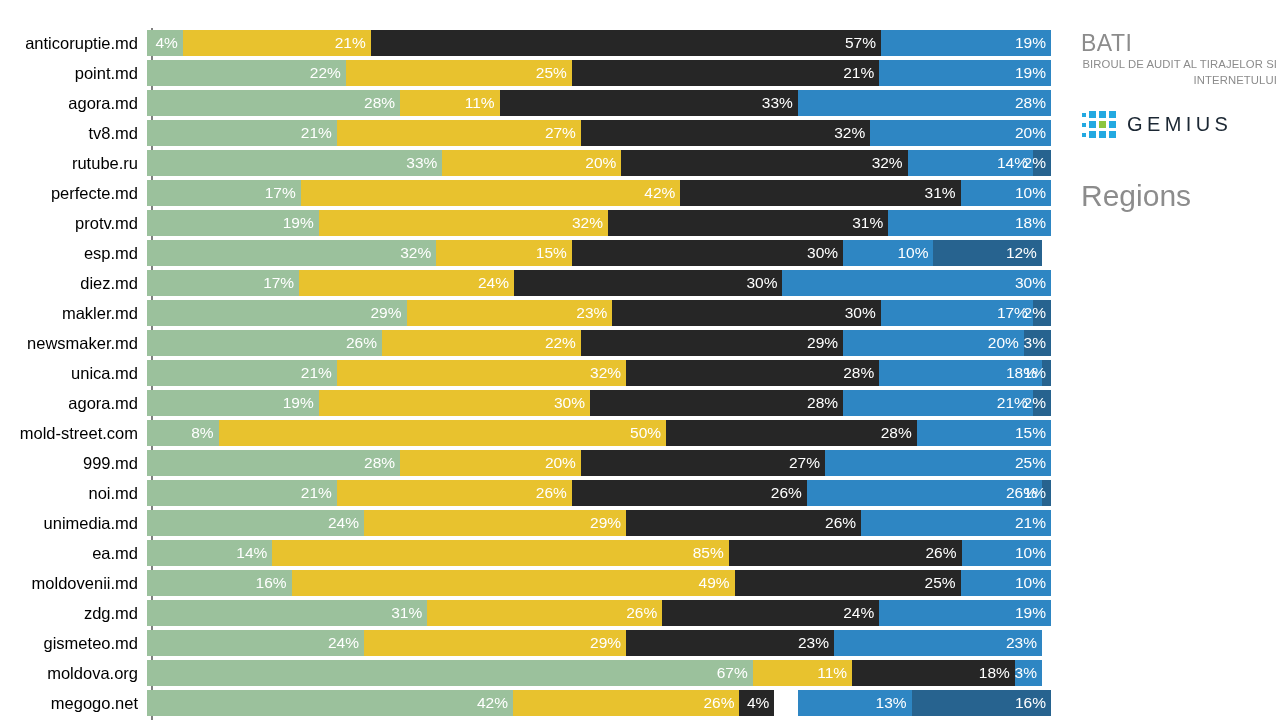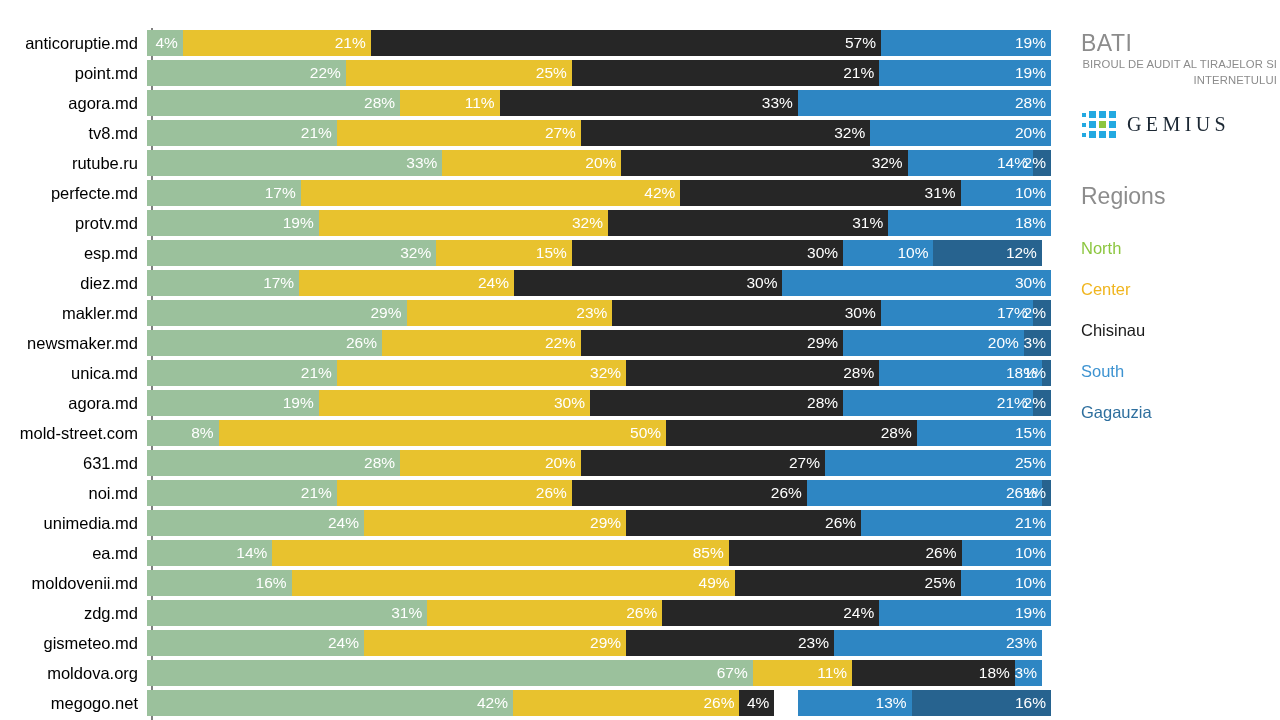--- a/index.html
+++ b/index.html
@@ -120,30 +120,30 @@
     display: block;
     width: 100%; height: 100%;
     background: #23a9e1;
   }
   #gemius-dots i.sm { width: 4px; height: 4px; }
   #gemius-dots i.green { background: #8cc63f; }
   #gemius-word {
     font-size: 20px;
     letter-spacing: 4.4px;
     color: #1b2733;
-    font-family: Liberation Serif, serif;
+    font-family: Liberation Sans, sans-serif;
     font-weight: 400;
   }
 
   #legend { position: absolute; left: 9px; top: 176px; width: 200px; }
   #legend-title {
-    font-size: 23px;
+    font-size: 30px;
     color: #8c8c8c;
     line-height: 40px;
-    margin-bottom: 12px;
+    margin-bottom: 4px;
   }
   .legend-item {
     font-size: 16.5px;
     line-height: 41px;
     white-space: nowrap;
   }
   .legend-item.north  { color: #8cc63f; }
   .legend-item.center { color: #f0b51e; }
   .legend-item.chisinau { color: #1a1a1a; }
   .legend-item.south  { color: #3d93d1; }
@@ -407,21 +407,21 @@
             </div>
             <div class="seg chisinau" style="width: 28%;">
               <span class="seg-label">28%</span>
             </div>
             <div class="seg south" style="width: 15%;">
               <span class="seg-label">15%</span>
             </div>
           </div>
         </div>
         <div class="row">
-          <div class="row-label">631.md</div>
+          <div class="row-label">999.md</div>
           <div class="bar-track">
             <div class="seg north" style="width: 28%;">
               <span class="seg-label">28%</span>
             </div>
             <div class="seg center" style="width: 20%;">
               <span class="seg-label">20%</span>
             </div>
             <div class="seg chisinau" style="width: 27%;">
               <span class="seg-label">27%</span>
             </div>
@@ -595,23 +595,16 @@
         <i class="sm"></i>
           <i></i>
           <i></i>
           <i></i>
       </div>
       <div id="gemius-word">GEMIUS</div>
     </div>
 
     <div id="legend">
       <div id="legend-title">Regions</div>
-      <div id="legend-items">
-          <div class="legend-item north">North</div>
-          <div class="legend-item center">Center</div>
-          <div class="legend-item chisinau">Chisinau</div>
-          <div class="legend-item south">South</div>
-          <div class="legend-item gagauzia">Gagauzia</div>
-        </div>
     </div>
 
   </div>
 </div>
 
 </body></html>

